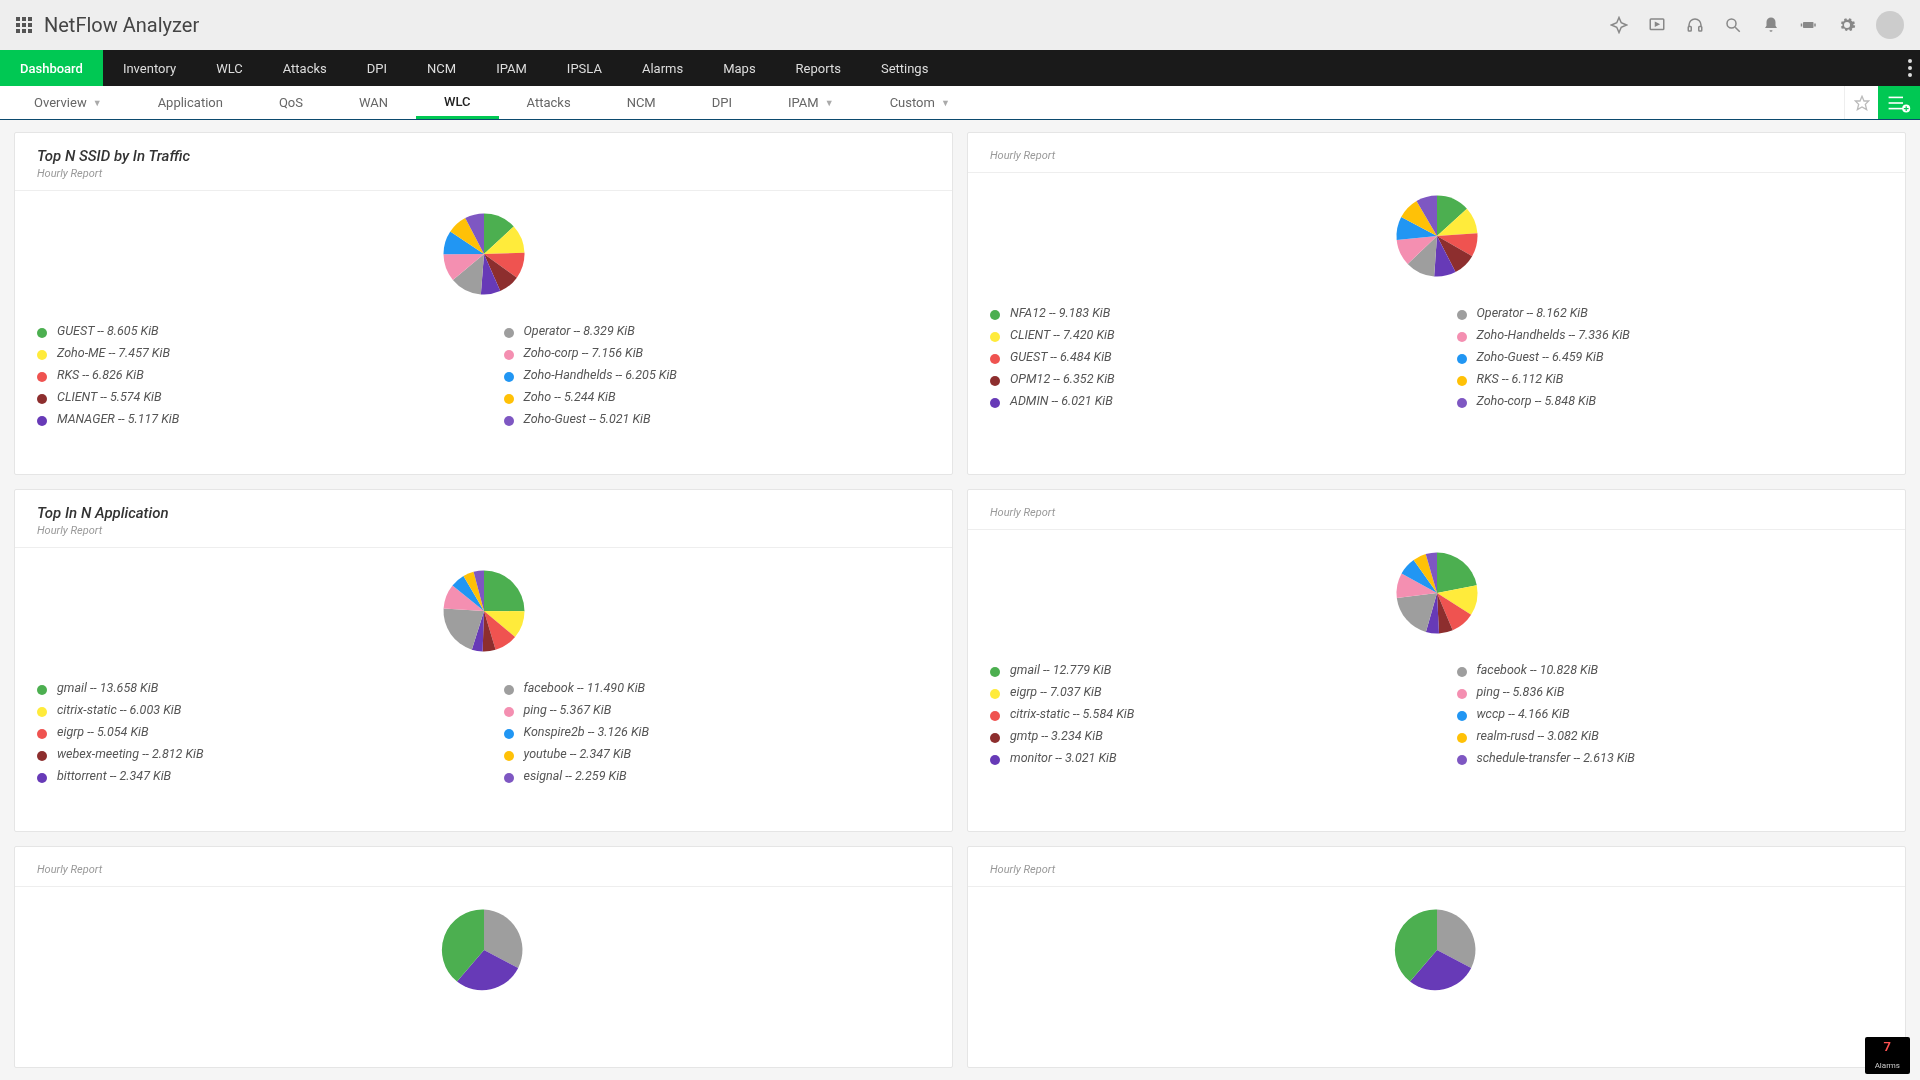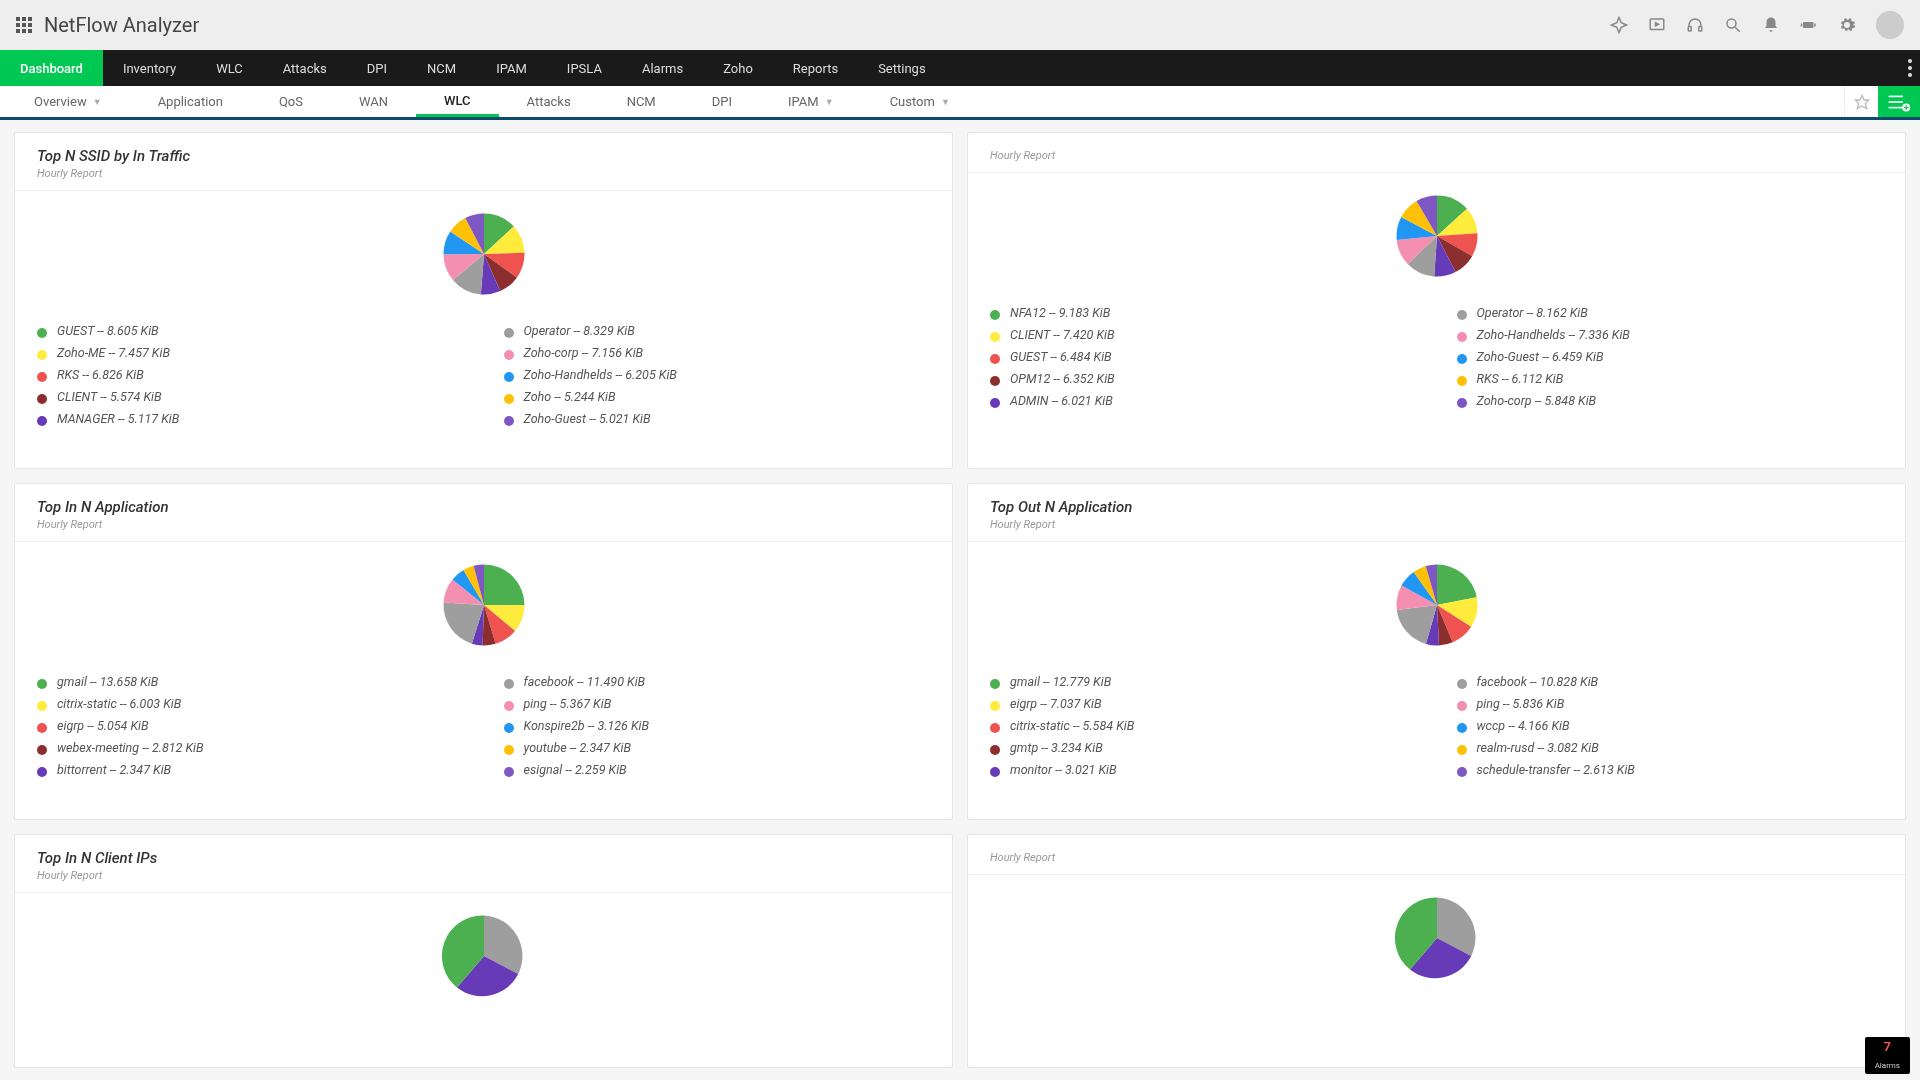--- a/index.html
+++ b/index.html
@@ -17,21 +17,21 @@
 
 
 .main-nav { height: 36px; background: #1a1a1a; display: flex; align-items: stretch; position: relative; }
 .nav-item { color: #ddd; font-size: 13px; padding: 15px 20px; display: flex; align-items: center; cursor: pointer; }
 .nav-item.active { background: #00c853; color: #fff; font-weight: 500; }
 .nav-more { position: absolute; right: 8px; top: 0; height: 100%; display: flex; align-items: center; cursor: pointer; color: #ddd; }
 .vdots { display: flex; flex-direction: column; gap: 3px; }
 .vdots span { width: 4px; height: 4px; background: #ddd; border-radius: 50%; }
 
 
-.sub-nav { height: 34px; background: #fff; border-bottom: 3px solid #0c4a6e; display: flex; align-items: stretch; position: relative; padding-left: 6px; }
+.sub-nav { height: 34px; background: #fff; border-bottom: 1px solid #0c4a6e; display: flex; align-items: stretch; position: relative; padding-left: 6px; }
 .sub-nav-item { color: #666; font-size: 13px; padding: 0 28px; display: flex; align-items: center; cursor: pointer; gap: 6px; }
 .sub-nav-item.active { color: #222; border-bottom: 3px solid #00c853; font-weight: 500; }
 .chev { font-size: 9px; color: #aaa; }
 .sub-nav-right { position: absolute; right: 0; top: 0; height: 100%; display: flex; align-items: stretch; }
 .star-btn { width: 34px; display: flex; align-items: center; justify-content: center; color: #bbb; cursor: pointer; border-left: 1px solid #eee; }
 .add-widget { width: 42px; background: #00c853; display: flex; align-items: center; justify-content: center; cursor: pointer; }
 
 
 .content { padding: 12px 14px; display: grid; grid-template-columns: 1fr 1fr; gap: 14px; height: calc(100% - 120px); overflow-y: auto; font-style: italic; }
 .widget { background: #fff; border: 1px solid #e5e5e5; border-radius: 2px; }
@@ -120,21 +120,21 @@
 <div class="main-nav" id="main-nav">
   <div class="nav-item active">Dashboard</div>
     <div class="nav-item">Inventory</div>
     <div class="nav-item">WLC</div>
     <div class="nav-item">Attacks</div>
     <div class="nav-item">DPI</div>
     <div class="nav-item">NCM</div>
     <div class="nav-item">IPAM</div>
     <div class="nav-item">IPSLA</div>
     <div class="nav-item">Alarms</div>
-    <div class="nav-item">Zoho</div>
+    <div class="nav-item">Maps</div>
     <div class="nav-item">Reports</div>
     <div class="nav-item">Settings</div>
     <div class="nav-more">
       <div class="vdots">
         <span></span>
         <span></span>
         <span></span>
       </div>
     </div>
 </div>
@@ -391,21 +391,20 @@
             <div class="legend-item">
               <span class="dot" style="background:#7e57c2"></span>
               <span>esignal -- 2.259 KiB</span>
             </div>
           </div>
         </div>
     </div>
     </div>
     <div class="widget">
     <div class="widget-header">
-      <div class="widget-title">Top Out N Application</div>
       <div class="widget-sub">Hourly Report</div>
     </div>
     <div class="widget-body">
       <div class="pie-wrap">
           <svg class="pie" viewBox="0 0 100 100">
             <path d="M50,50 L50,5 A45,45 0 0 1 94.1840578035131,41.46952310736306 Z" fill="#4caf50"></path>
             <path d="M50,50 L94.1840578035131,41.46952310736306 A45,45 0 0 1 87.90386889331975,74.25482885773528 Z" fill="#ffeb3b"></path>
             <path d="M50,50 L87.90386889331975,74.25482885773528 A45,45 0 0 1 67.4617936211685,91.47391666495605 Z" fill="#ef5350"></path>
             <path d="M50,50 L67.4617936211685,91.47391666495605 A45,45 0 0 1 52.21517455475462,94.94544472682374 Z" fill="#8d2e2e"></path>
             <path d="M50,50 L52.21517455475462,94.94544472682374 A45,45 0 0 1 37.69341440532156,93.28450012418826 Z" fill="#673ab7"></path>
@@ -459,21 +458,20 @@
             <div class="legend-item">
               <span class="dot" style="background:#7e57c2"></span>
               <span>schedule-transfer -- 2.613 KiB</span>
             </div>
           </div>
         </div>
     </div>
     </div>
     <div class="widget">
     <div class="widget-header">
-      <div class="widget-title">Top In N Client IPs</div>
       <div class="widget-sub">Hourly Report</div>
     </div>
     <div class="widget-body">
       <div class="pie-wrap">
           <svg class="pie" viewBox="0 0 100 100">
             <path d="M50,50 L50,5 A45,45 0 0 1 88,70 Z" fill="#9e9e9e"></path>
             <path d="M50,50 L88,70 A45,45 0 0 1 20,85 Z" fill="#673ab7"></path>
             <path d="M50,50 L20,85 A45,45 0 0 1 50,5 Z" fill="#4caf50"></path>
           </svg>
         </div>

